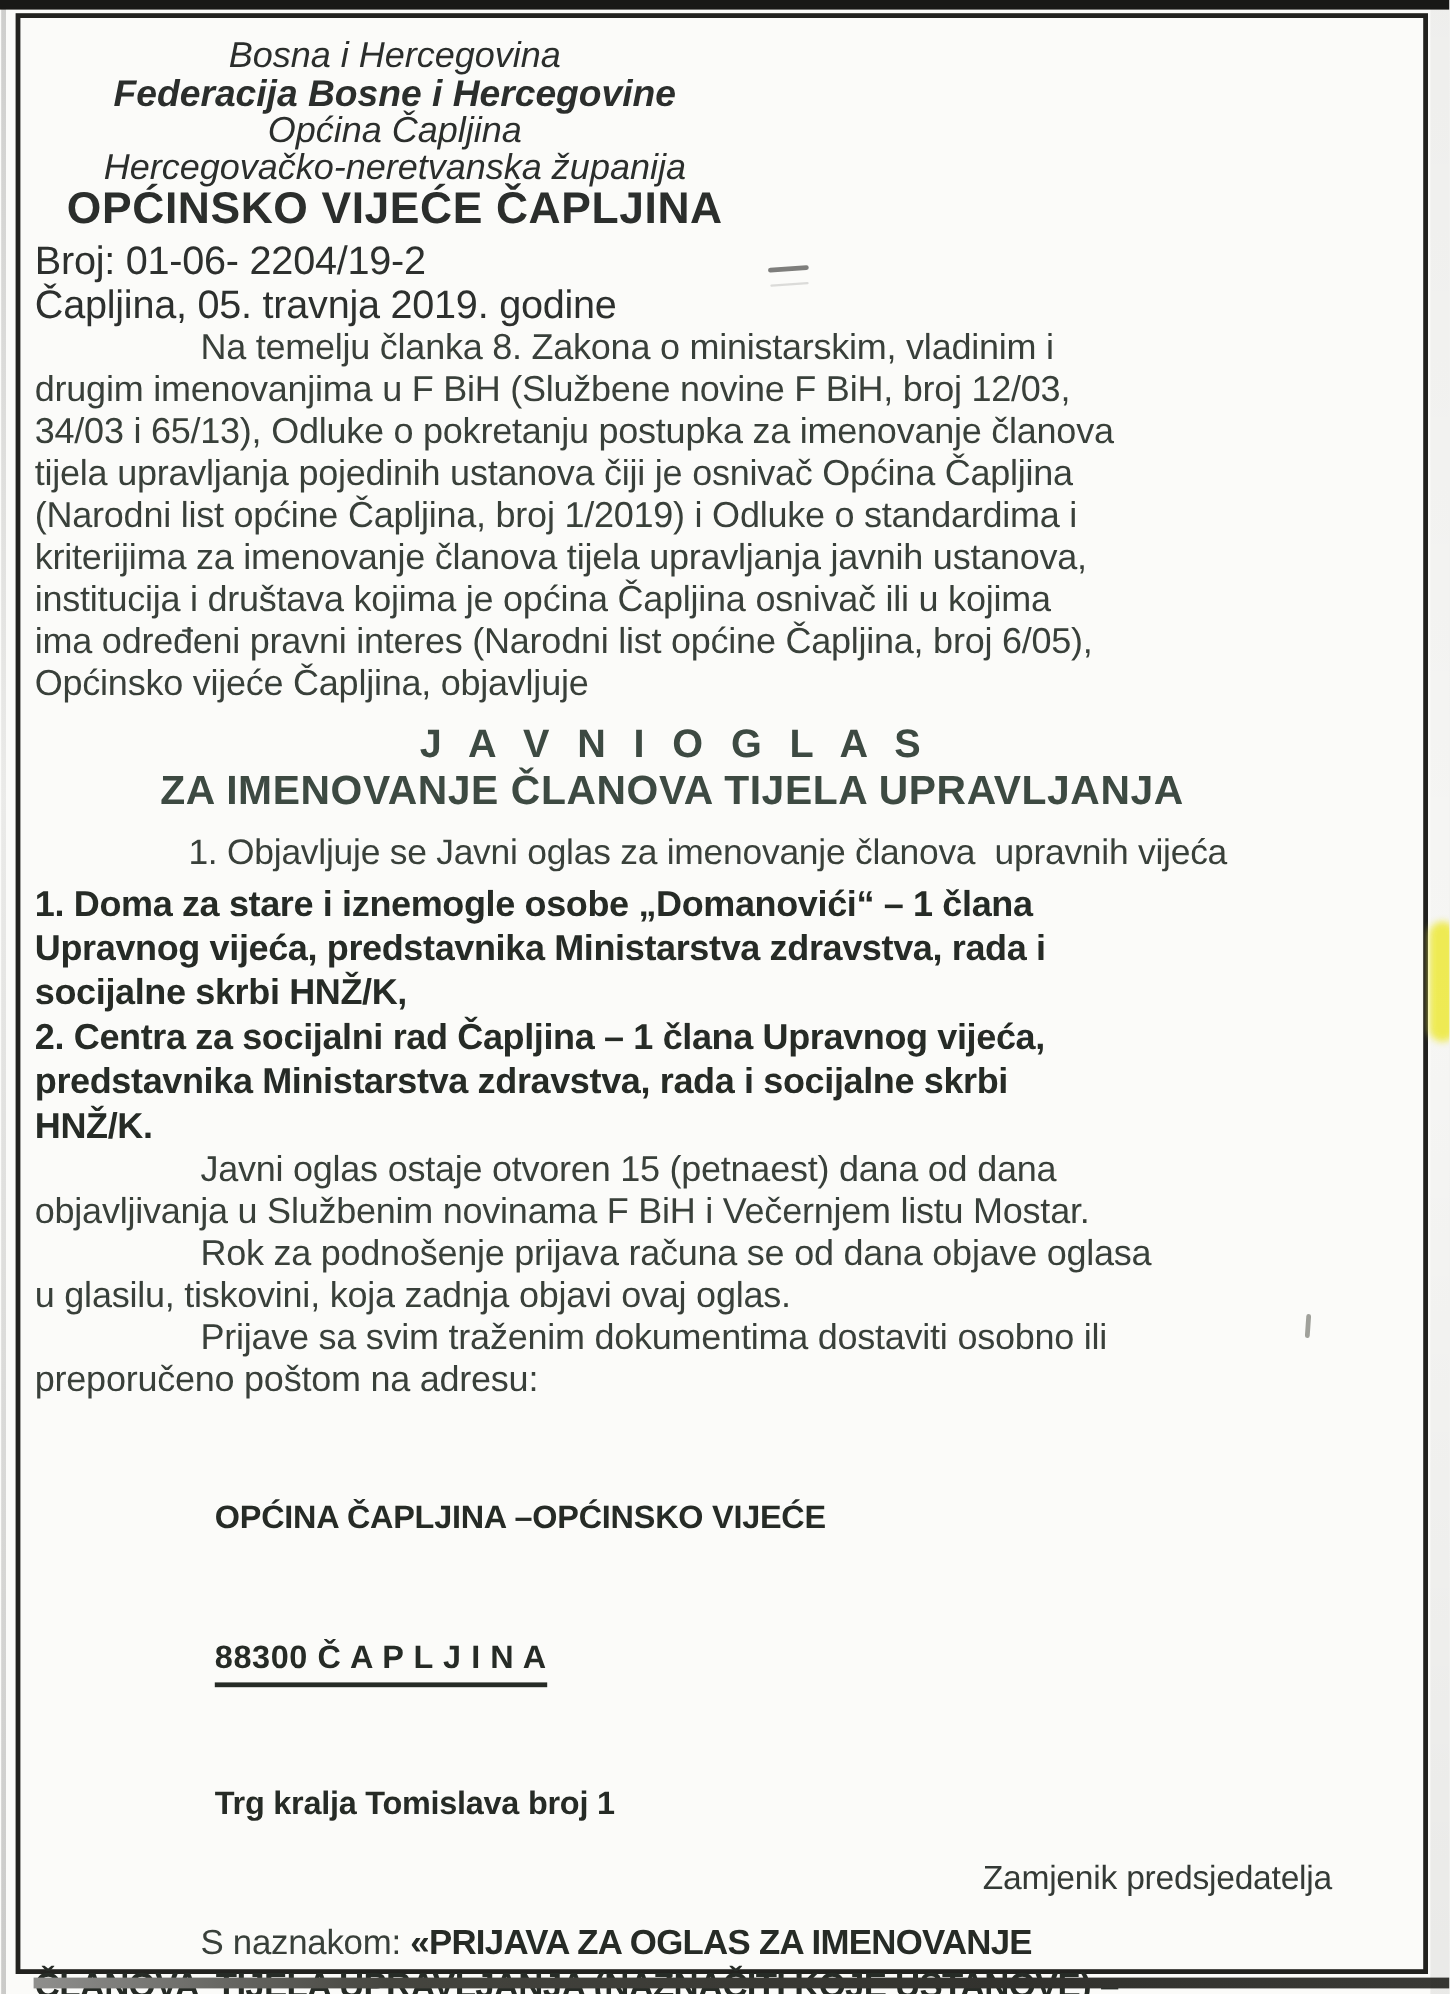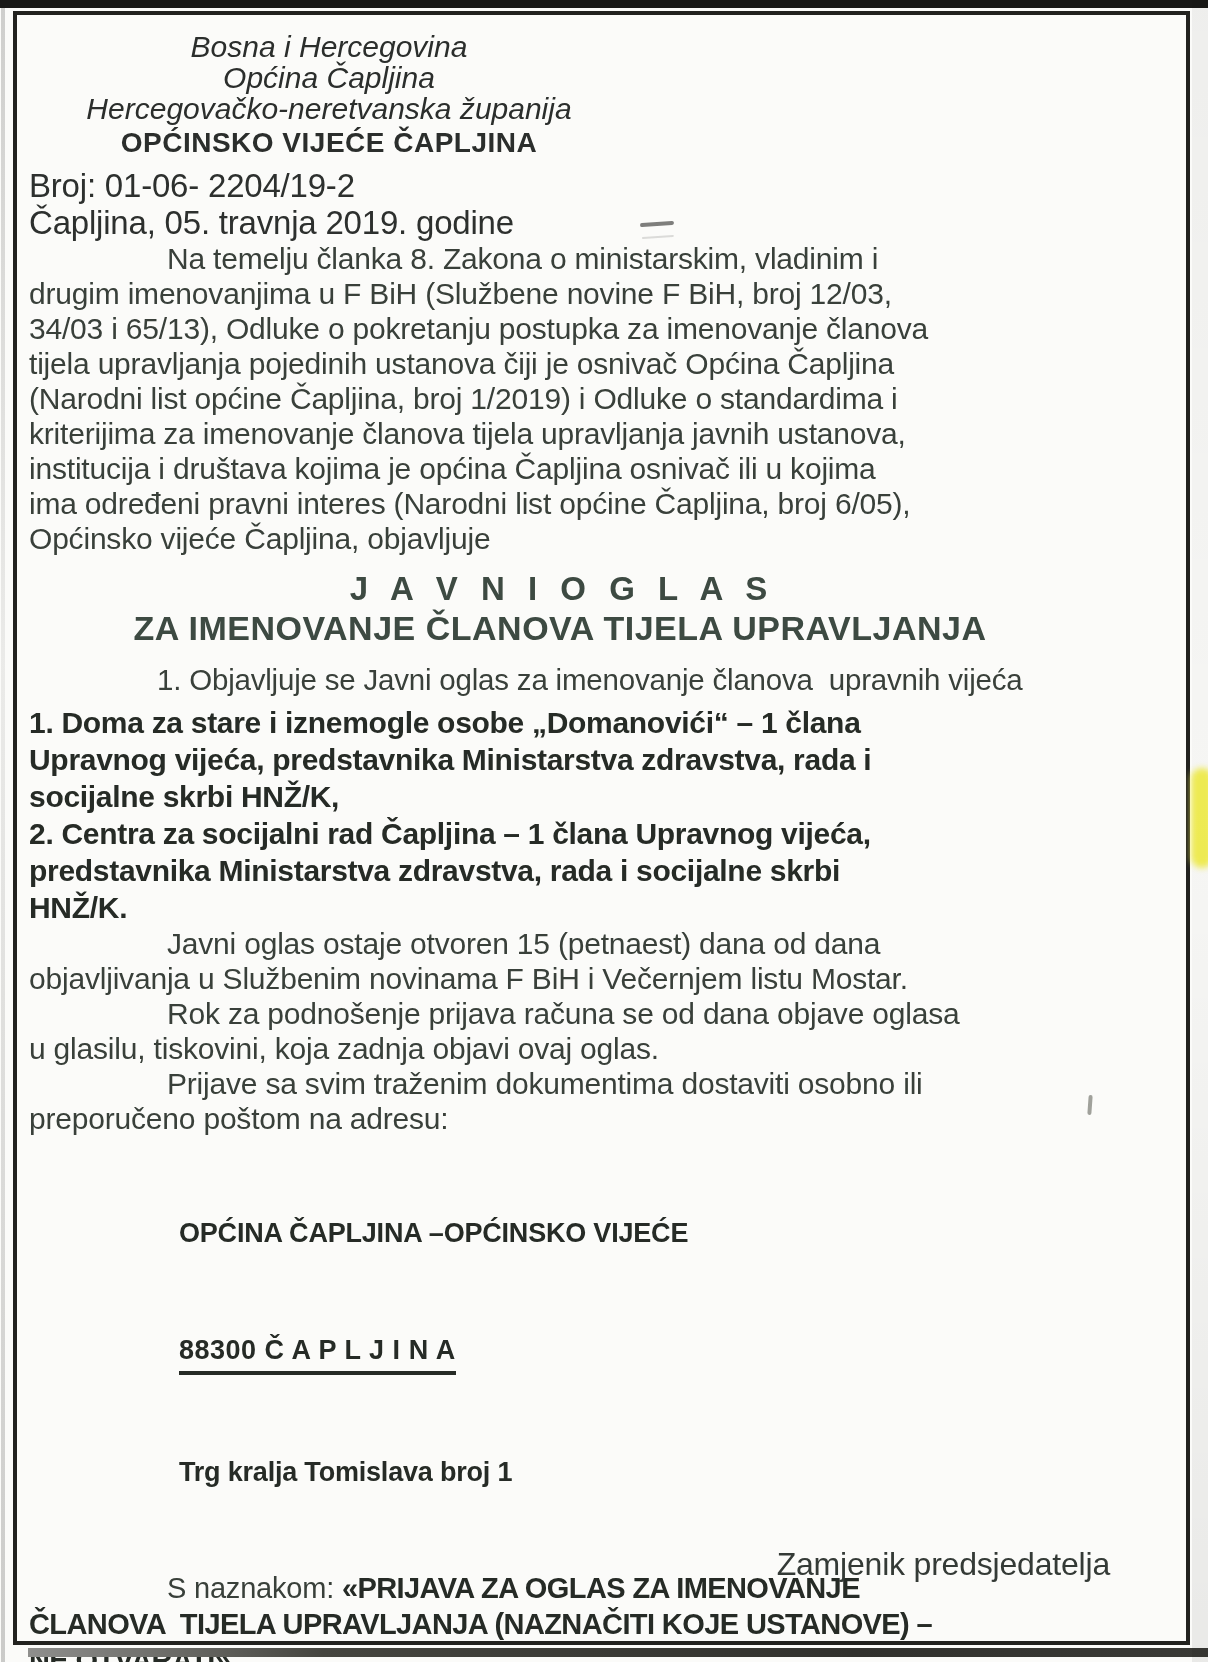--- a/index.html
+++ b/index.html
@@ -38,21 +38,21 @@
     width:1177px;height:1634px;
     box-sizing:border-box;
     border:4px solid var(--border,#22221f);
     padding:16px 95px 0 12px;
   }
   
   .letterhead{width:600px;text-align:center;color:#2b2e2c;}
   .lh-line{font-size:30px;line-height:31px;}
   .lh-italic{font-style:italic;}
   .lh-bold-italic{font-style:italic;font-weight:bold;font-size:31px;}
-  .lh-caps-bold{font-weight:bold;font-size:28px;letter-spacing:.5px;margin-top:3px;}
+  .lh-caps-bold{font-weight:bold;font-size:37px;letter-spacing:.5px;margin-top:3px;}
   
   .ref{margin-top:9px;font-size:33px;line-height:37px;color:#2d302e;letter-spacing:-.2px;}
   
   .para{
     margin:0;font-size:30px;line-height:35px;
     white-space:pre-wrap;color:var(--ink,#39403a);letter-spacing:-.2px;
   }
   .preamble{}
   .indent{text-indent:138px;}
   .title{margin-top:14px;text-align:center;font-weight:bold;color:var(--heading,#3d4a42);}
@@ -63,21 +63,21 @@
   .item-first{margin-top:6px;}
   
   .address{margin-left:150px;font-weight:bold;color:var(--strong,#262b26);font-size:27px;line-height:39px;letter-spacing:-.2px;white-space:pre-wrap;}
   .addr-underline{width:fit-content;border-bottom:4px solid var(--strong,#262b26);padding-bottom:1px;letter-spacing:.5px;}
   
   .note{text-indent:138px;font-size:29px;line-height:36px;}
   .note-bold{font-weight:bold;color:var(--strong,#262b26);font-size:29px;letter-spacing:-.6px;}
   
   .signature{
     position:absolute;top:1545px;right:98px;
-    text-align:left;font-size:32px;line-height:39px;color:#343a36;letter-spacing:-.2px;
+    text-align:left;font-size:28px;line-height:39px;color:#343a36;letter-spacing:-.2px;
   }
   
   .highlight-mark{
     position:absolute;top:768px;right:-5px;width:22px;height:100px;
     background:var(--highlight,#f2ee43);border-radius:12px;filter:blur(3px);opacity:.9;
   }
   .artifact-pencil{
     position:absolute;top:222px;left:640px;width:34px;height:4px;
     background:#4a4a48;border-radius:2px;transform:rotate(-4deg);opacity:.7;
     box-shadow:0 13px 0 -1px rgba(120,120,118,.35);
@@ -91,20 +91,21 @@
 <body>
 
 <div class="page">
 
   <div class="scan-bar-top"></div>
 
   <div class="frame">
 
     <header class="letterhead">
       <div class="lh-line lh-italic">Bosna i Hercegovina</div>
+      <div class="lh-line lh-bold-italic">Federacija Bosne i Hercegovine</div>
       <div class="lh-line lh-italic">Općina Čapljina</div>
       <div class="lh-line lh-italic">Hercegovačko-neretvanska županija</div>
       <div class="lh-line lh-caps-bold">OPĆINSKO VIJEĆE ČAPLJINA</div>
     </header>
 
     <div class="ref">
       <div>Broj: 01-06- 2204/19-2</div>
       <div>Čapljina, 05. travnja 2019. godine</div>
     </div>
 

